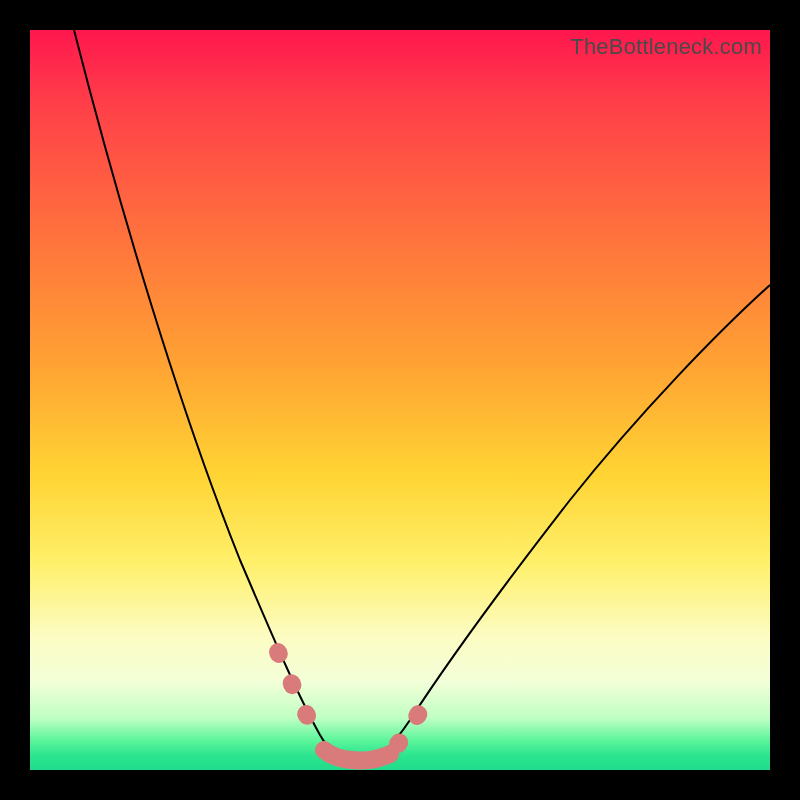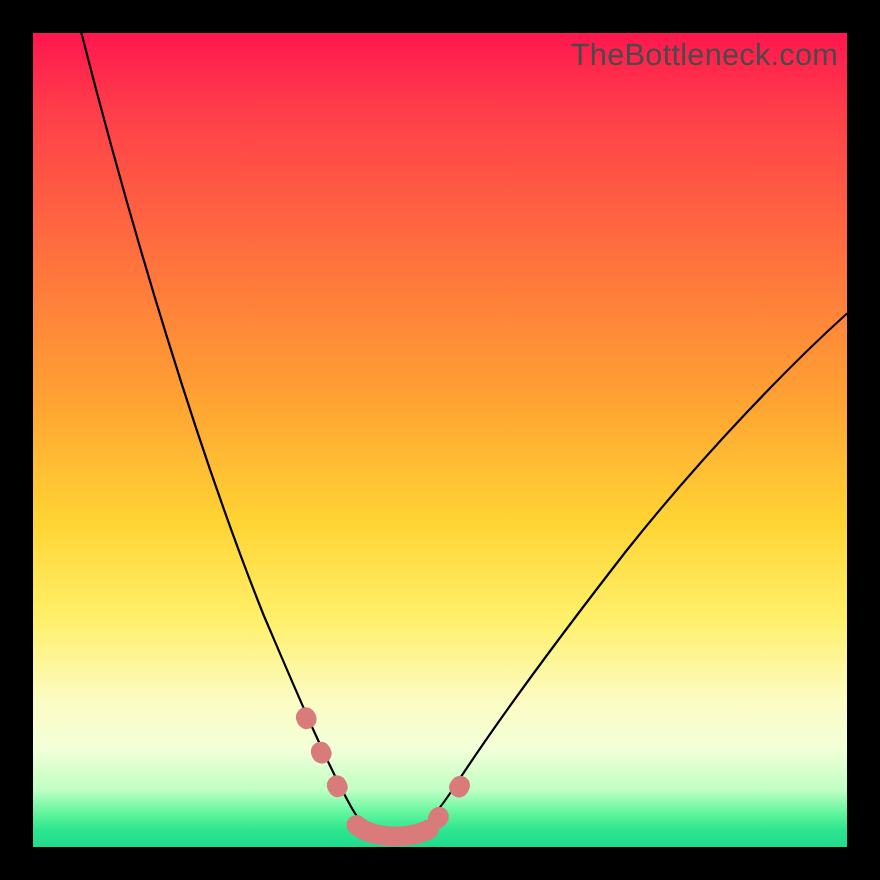--- a/index.html
+++ b/index.html
@@ -39,21 +39,21 @@
       #5cf59b 96%,
       #2de58f 98%,
       #1fdc8c 100%
     );
   }
   .watermark {
     position: absolute;
     top: 4px;
     right: 8px;
     color: #4a4a4a;
-    font-size: 28px;
+    font-size: 22px;
     font-weight: 400;
     letter-spacing: 0.2px;
   }
   svg.curve {
     position: absolute;
     left: 0;
     top: 0;
     width: 740px;
     height: 740px;
     overflow: visible;

